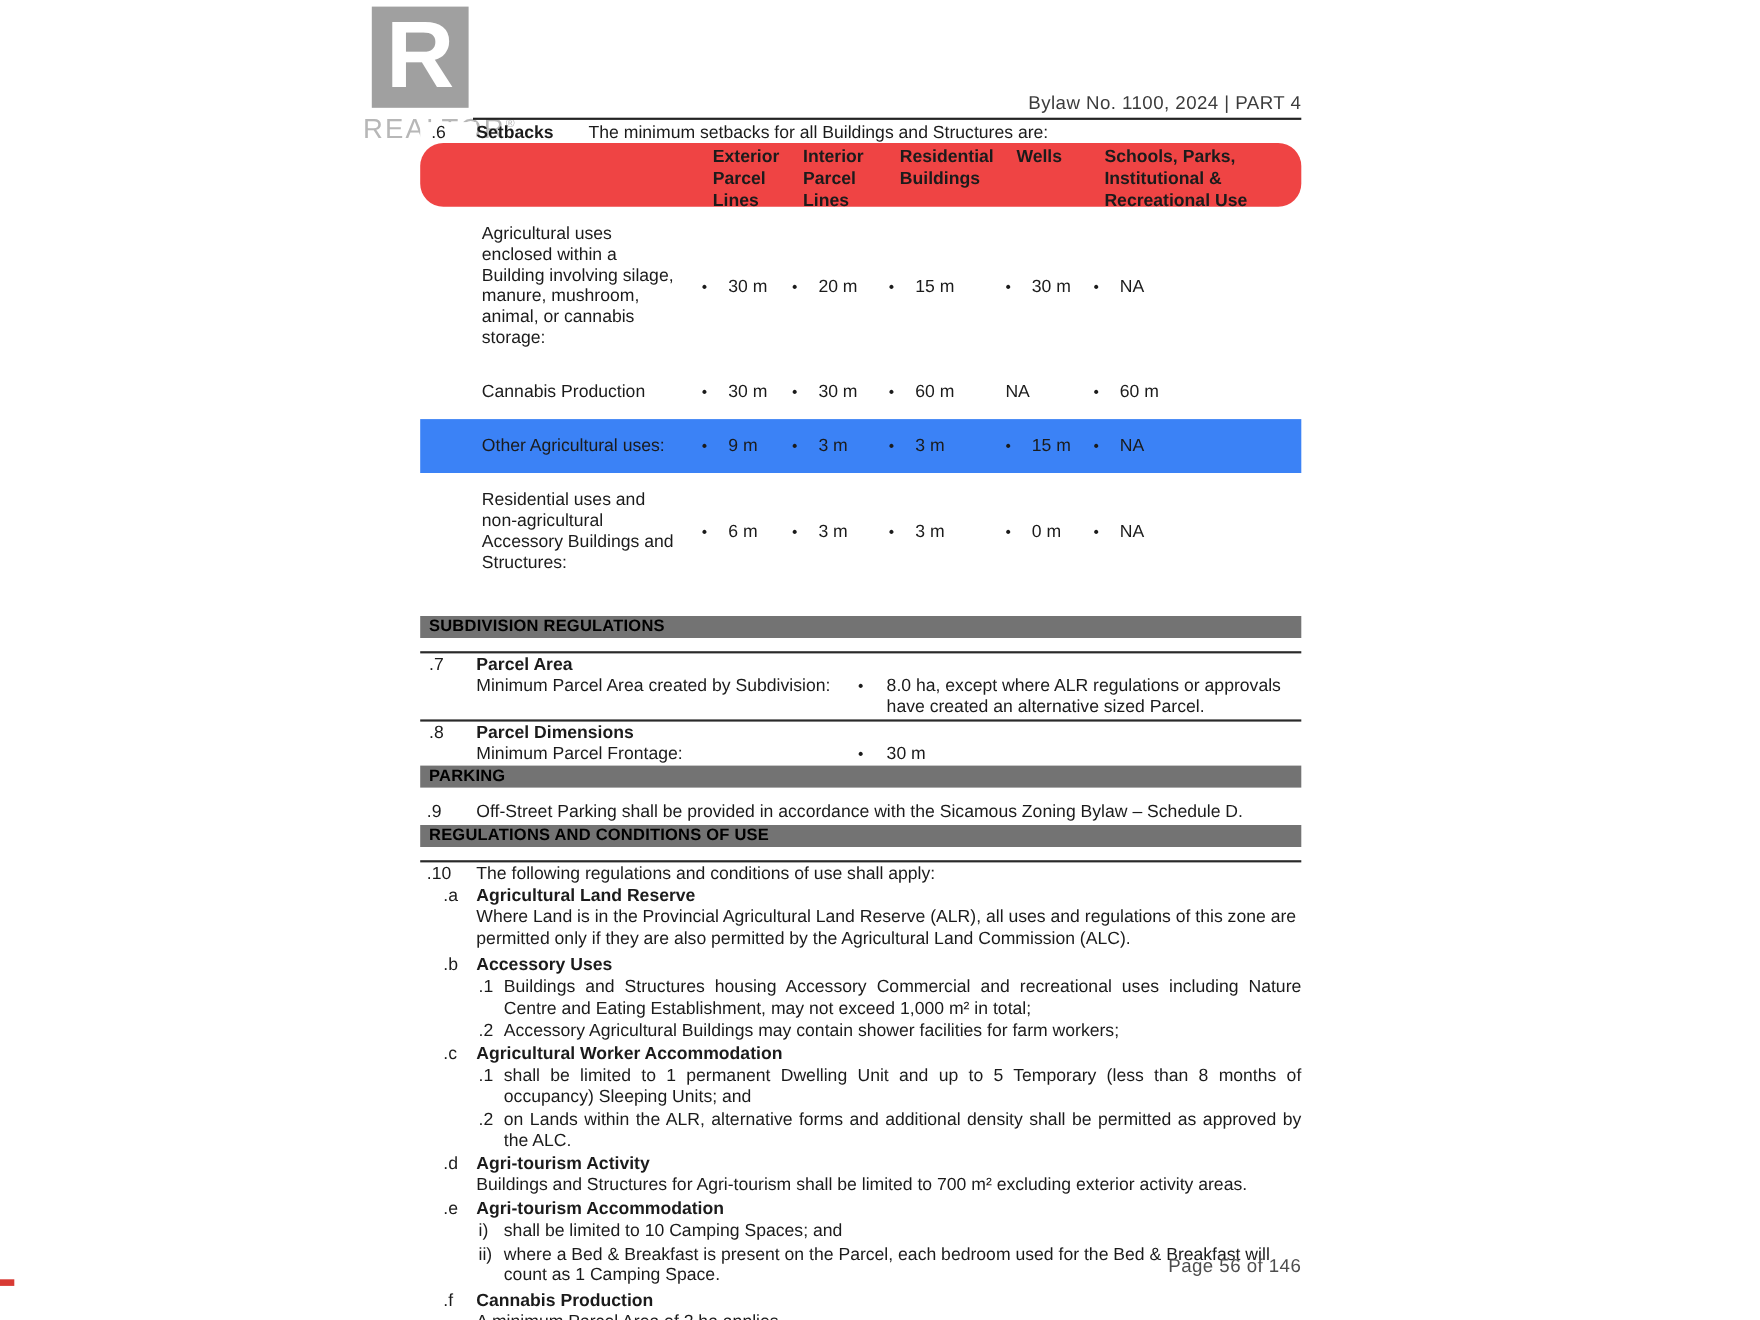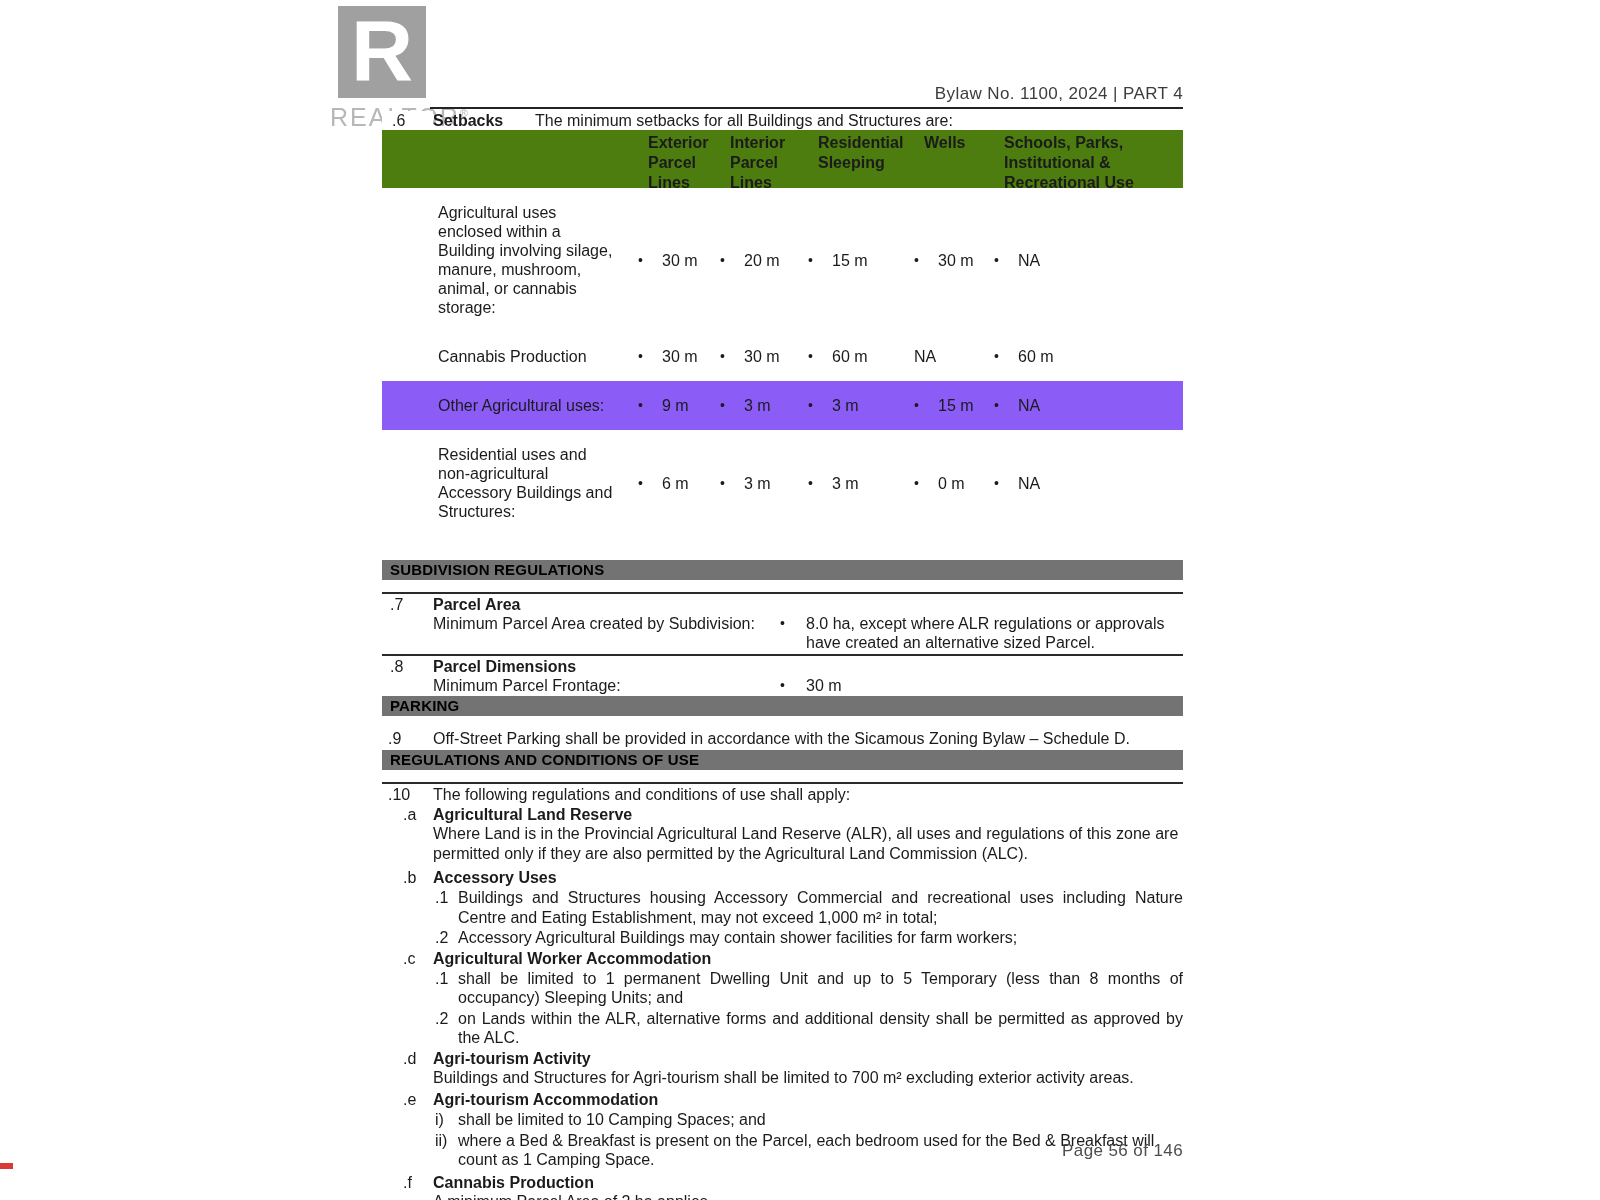--- a/index.html
+++ b/index.html
@@ -26,28 +26,28 @@
   .rule-thin{height:2px;background:#2a2a2a;}
 
   .bold{font-weight:bold;}
 
   
   .row-6{display:grid;grid-template-columns:51px 102px 1fr;margin-top:1px;height:20px;align-items:end;}
   .row-6 .num{padding-left:10px;background:#ffffff;}
 
   
   .t-head,.t-row{display:grid;grid-template-columns:256px 82px 88px 106px 80px 189px;}
-  .t-head{background:#4d7c0f;height:58px;}
+  .t-head{background:#ef4444;height:58px;border-radius:21px;}
   .t-h{padding:3px 2px 0 10px;font-weight:bold;line-height:20px;}
   .t-row{align-items:center;padding:15px 0;}
   .t-label{padding-left:56px;padding-right:16px;}
   .t-cell{display:flex;align-items:center;}
   .t-cell .b{width:24px;font-size:14px;}
   .t-cell.nb .b{width:0;}
-  .shade{background:#8b5cf6;}
+  .shade{background:#3b82f6;}
 
   
   .banner{background:#737373;height:20px;line-height:20px;font-weight:bold;font-size:15px;letter-spacing:0.2px;padding-left:8px;color:#000;}
   .banner-sub{margin-top:24px;}
   .banner-park{margin-top:1px;}
   .banner-reg{margin-top:2px;}
 
   
   .sp-rule1{margin-top:12px;}
   .sub-head{display:grid;grid-template-columns:51px 1fr;margin-top:1px;}
@@ -97,21 +97,21 @@
     <div class="row-6">
       <span class="num">.6</span>
       <span class="bold">Setbacks</span>
       <span>The minimum setbacks for all Buildings and Structures are:</span>
     </div>
 
     <div class="t-head">
       <div class="t-label"></div>
       <div class="t-h">Exterior Parcel Lines</div>
       <div class="t-h">Interior Parcel Lines</div>
-      <div class="t-h">Residential Sleeping</div>
+      <div class="t-h">Residential Buildings</div>
       <div class="t-h">Wells</div>
       <div class="t-h">Schools, Parks, Institutional &amp; Recreational Use</div>
     </div>
 
     <div class="t-row">
       <div class="t-label">Agricultural uses enclosed within a Building involving silage, manure, mushroom, animal, or cannabis storage:</div>
       <div class="t-cell">
           <span class="b">•</span>
           <span>30 m</span>
         </div>

